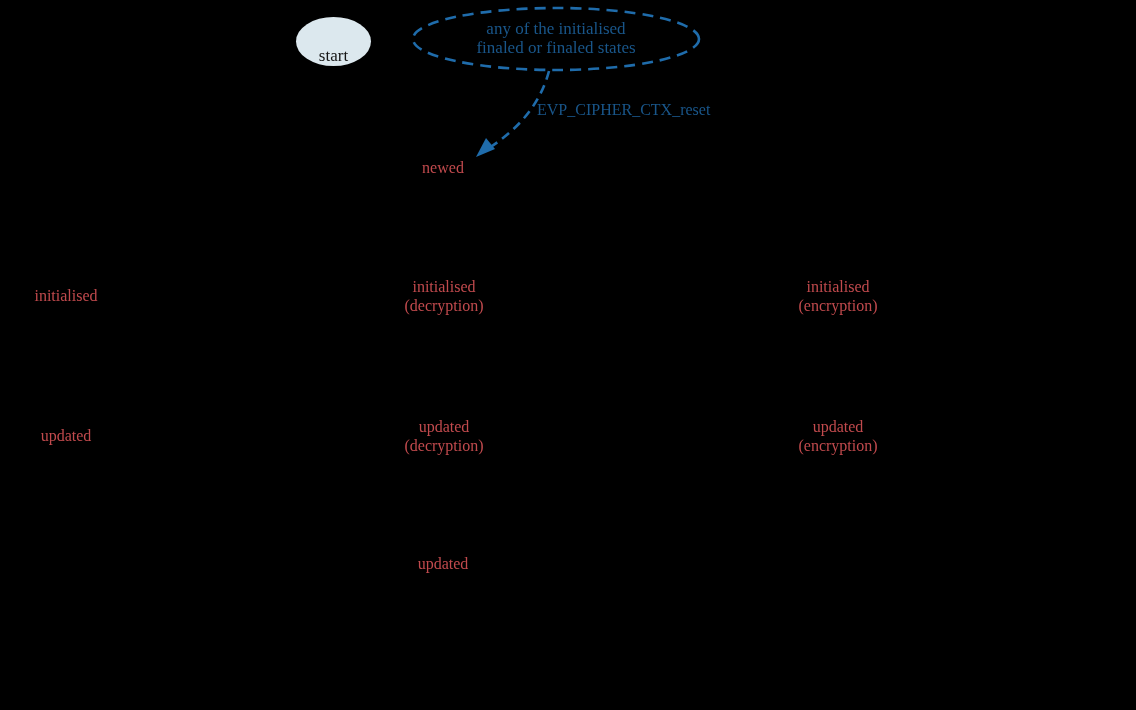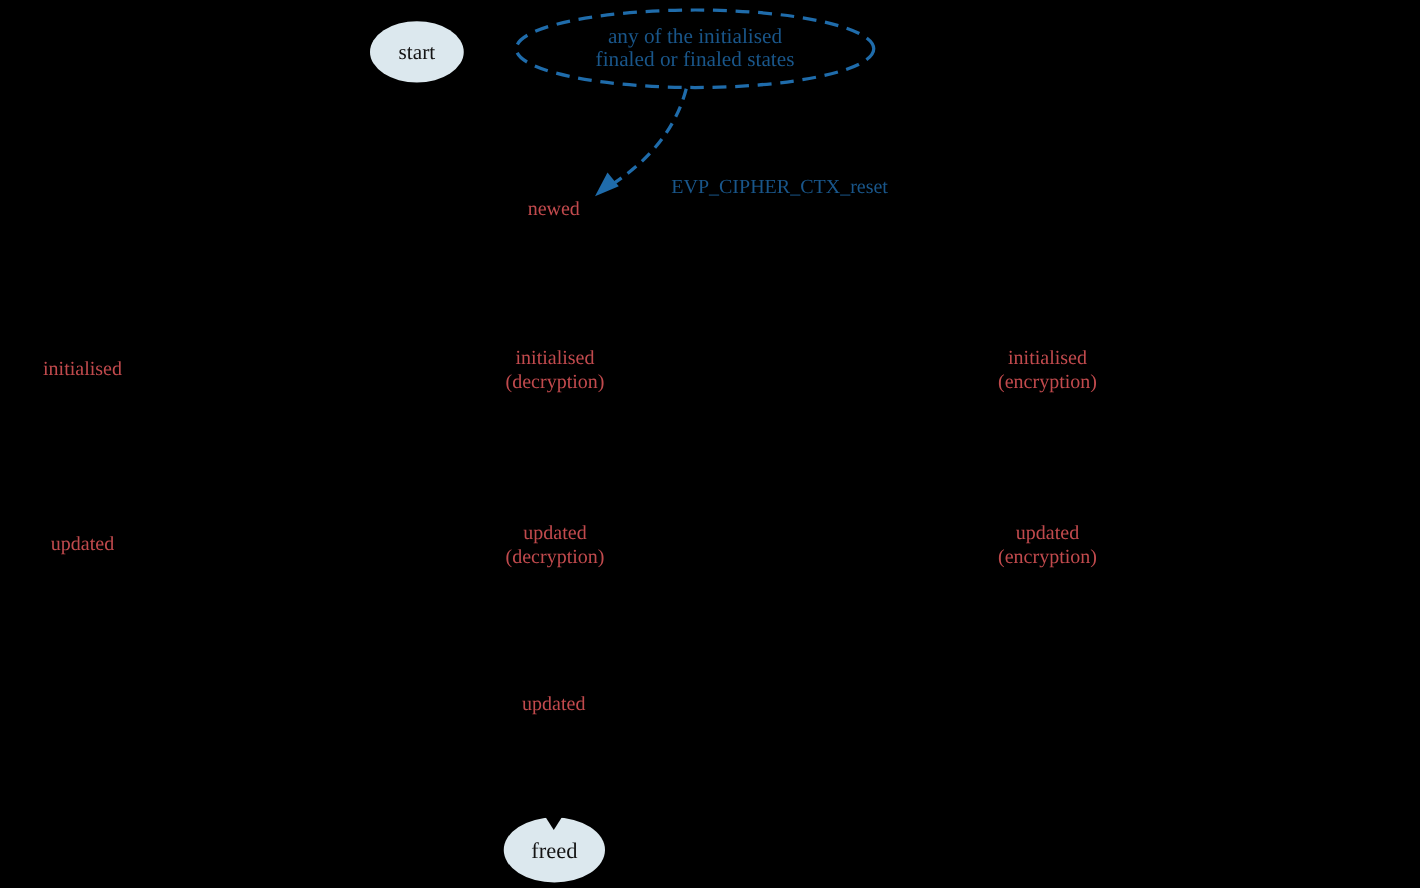--- a/index.html
+++ b/index.html
@@ -39,21 +39,21 @@
     stroke-width: 2.6;
     stroke-dasharray: 9 6;
   }
   .arrowhead { fill: var(--blue-dash); stroke: none; }
   .notch { fill: var(--background); stroke: none; }
   .node-ellipse {
     position: absolute;
     background: var(--node-fill);
     border-radius: 50%;
     display: flex;
-    align-items: center;
+    align-items: flex-end;
     justify-content: center;
     color: var(--node-text);
     z-index: 1;
   }
   .node-start { left: 296px; top: 17px; width: 75px; height: 49px; font-size: 17px; }
   .node-freed { left: 403px; top: 654px; width: 81px; height: 52px; font-size: 18px; }
   .state-label {
     position: absolute;
     color: var(--state-red);
     font-size: 16px;
@@ -74,33 +74,29 @@
     white-space: nowrap;
     z-index: 2;
     font-family: Liberation Serif, serif;
   }
   .edge-label {
     position: absolute;
     color: var(--blue-text);
     font-size: 16px;
     white-space: nowrap;
     z-index: 2;
-    margin-top: 40px;
   }
 </style>
 </head>
 <body>
 
 <div class="canvas">
 
   <div class="node-ellipse node-start">
     <span>start</span>
-  </div>
-  <div class="node-ellipse node-freed">
-    <span>freed</span>
   </div>
 
   <div class="blue-group-label" style="left:556px; top:19px;">
     <div>any of the initialised</div>
     <div>finaled or finaled states</div>
   </div>
 
   <div class="edge-label" style="left:537px; top:101px;">EVP_CIPHER_CTX_reset</div>
 
   <div class="state-label" style="left:443px; top:158px;">newed</div>

